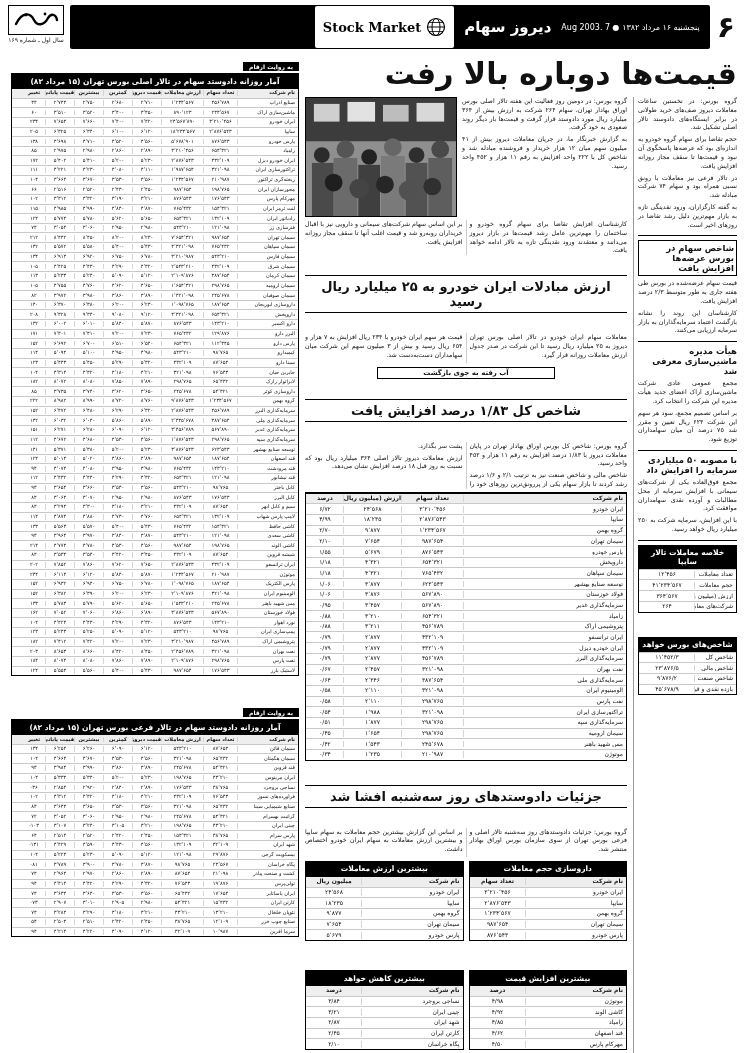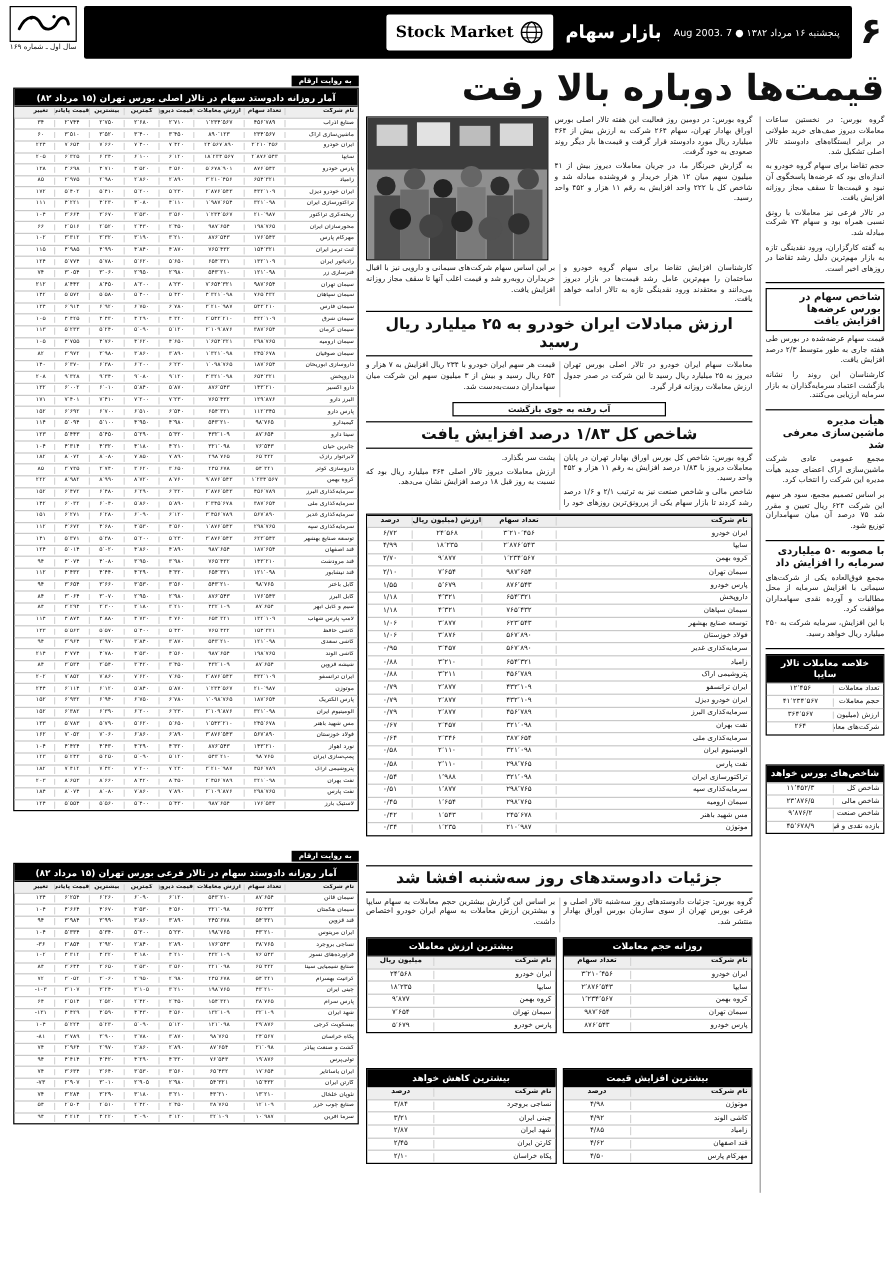--- a/index.html
+++ b/index.html
@@ -14,21 +14,21 @@
   
   .topbar { display: flex; align-items: stretch; gap: 5px; height: 44px; }
   .pagenum { font-size: 30px; font-weight: bold; line-height: 44px; padding: 0 2px; }
   .bar {
     flex: 1; background: #000; color: #fff; border-radius: 2px;
     display: flex; align-items: center; gap: 10px; padding: 0 10px;
   }
   .date-line { font-size: 8px; white-space: nowrap; }
   .section-fa { font-size: 15px; font-weight: bold; white-space: nowrap; }
   .sm-box {
-    background: #fff; color: #000; border-radius: 2px; height: 30px;
+    background: #fff; color: #000; border-radius: 2px; height: 42px;
     display: flex; align-items: center; gap: 5px; padding: 0 8px;
     font-family: "DejaVu Serif", serif; font-weight: bold; font-size: 13px;
     direction: ltr; margin-inline-start: auto;
   }
   .logo { width: 58px; display: flex; flex-direction: column; align-items: center; gap: 1px; }
   .logo-box { width: 56px; height: 30px; border: 1px solid #000; background: #fff;
               display: flex; align-items: center; justify-content: center; }
   .issue { font-size: 6px; white-space: nowrap; }
 
   
@@ -43,21 +43,21 @@
   section.blk:last-child { border-bottom: none; }
 
   p.txt { font-size: 6.3px; line-height: 1.4; text-align: justify; margin-bottom: 3px; }
   .lead-top { display: flex; gap: 5px; margin-bottom: 3px; }
   .lead-text { flex: 1; }
   .photo { width: 152px; height: 120px; border: 0.6px solid #000; flex: none; }
   .cols2 { column-count: 2; column-gap: 7px; column-rule: 0.4px solid #ccc; margin-bottom: 3px; }
 
   .head-lg { font-size: 13px; font-weight: bold; text-align: center;
              border-top: 1px solid #000; border-bottom: 1px solid #000;
-             padding: 3px 0; margin: 4px 0; }
+             padding: 3px 0; margin: 20px 0; }
   .head-md { font-size: 8.5px; font-weight: bold; text-align: right; margin: 3px 0; }
   .boxed { border: 1px solid #000; padding: 2px; }
   .kicker { width: 55%; margin: 4px auto 2px; border: 1px solid #000;
             font-size: 7px; font-weight: bold; text-align: center; padding: 1px; }
 
   
   .tbl { border: 0.6px solid #000; margin-bottom: 24px; background: #fff; }
   .tbl-tag { display: inline-block; background: #000; color: #fff;
              font-size: 6px; font-weight: bold; padding: 1px 6px; margin-bottom: 1px; }
   .tbl-title { background: #000; color: #fff; font-size: 7.5px; font-weight: bold;
@@ -80,21 +80,21 @@
 </style>
 </head>
 <body>
 
 <div class="page">
 
   <header class="topbar">
     <div class="pagenum">۶</div>
     <div class="bar">
       <span class="date-line">پنجشنبه ۱۶ مرداد ۱۳۸۲ ● 7 .Aug 2003</span>
-      <span class="section-fa">بازار سهام</span>
+      <span class="section-fa">دیروز سهام</span>
       <div class="sm-box">
         <span>Stock Market</span>
         <svg width="20" height="20" viewBox="0 0 20 20">
           <circle cx="10" cy="10" r="8.5" fill="none" stroke="#000" stroke-width="1.2"></circle>
           <ellipse cx="10" cy="10" rx="4" ry="8.5" fill="none" stroke="#000" stroke-width="1"></ellipse>
           <line x1="1.5" y1="10" x2="18.5" y2="10" stroke="#000" stroke-width="1"></line>
           <line x1="3" y1="5.5" x2="17" y2="5.5" stroke="#000" stroke-width="0.8"></line>
           <line x1="3" y1="14.5" x2="17" y2="14.5" stroke="#000" stroke-width="0.8"></line>
         </svg>
       </div>
@@ -393,21 +393,21 @@
           </div>
 
           <h2 class="head-lg">جزئیات دادوستدهای روز سه‌شنبه افشا شد</h2>
           <div class="cols2">
             <p class="txt">گروه بورس: جزئیات دادوستدهای روز سه‌شنبه تالار اصلی و فرعی بورس تهران از سوی سازمان بورس اوراق بهادار منتشر شد.</p>
             <p class="txt">بر اساس این گزارش بیشترین حجم معاملات به سهام سایپا و بیشترین ارزش معاملات به سهام ایران خودرو اختصاص داشت.</p>
           </div>
 
           <div class="grid2">
             <div class="tbl tbl-sm">
-              <div class="tbl-title">روزانه حجم معاملات</div>
+              <div class="tbl-title">داروسازی حجم معاملات</div>
               <div>
                   <div class="t-row t-head-row">
                     <span class="t-cell">نام شرکت</span>
                     <span class="t-cell">تعداد سهام</span>
                   </div>
                 </div>
               <div>
                   <div class="t-row">
                     <span class="t-cell">ایران خودرو</span>
                     <span class="t-cell">۳٬۲۱۰٬۴۵۶</span>

